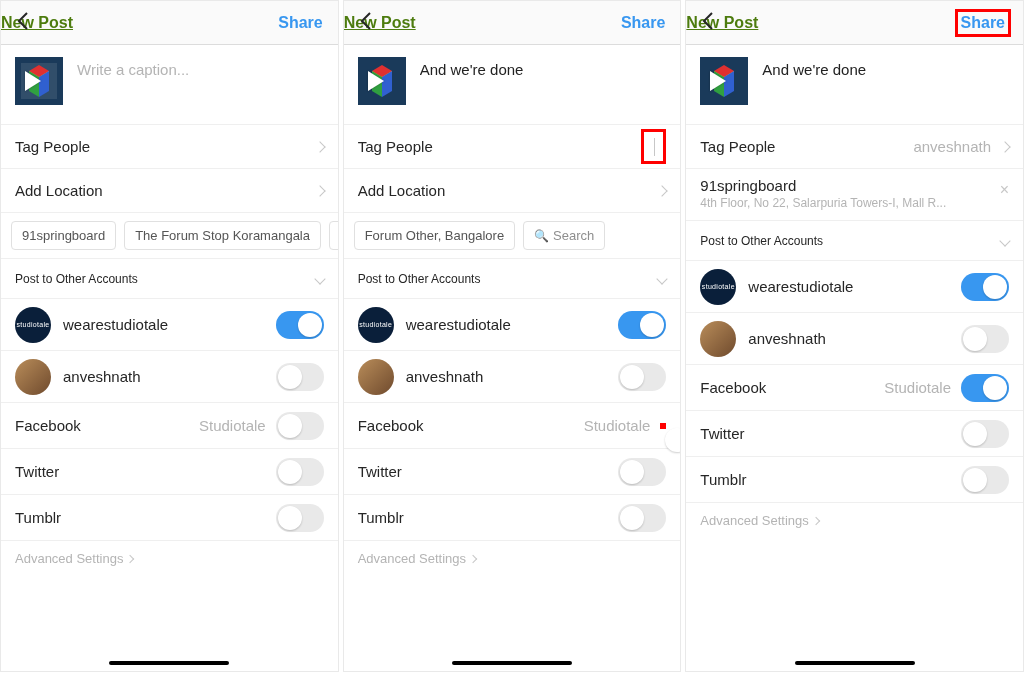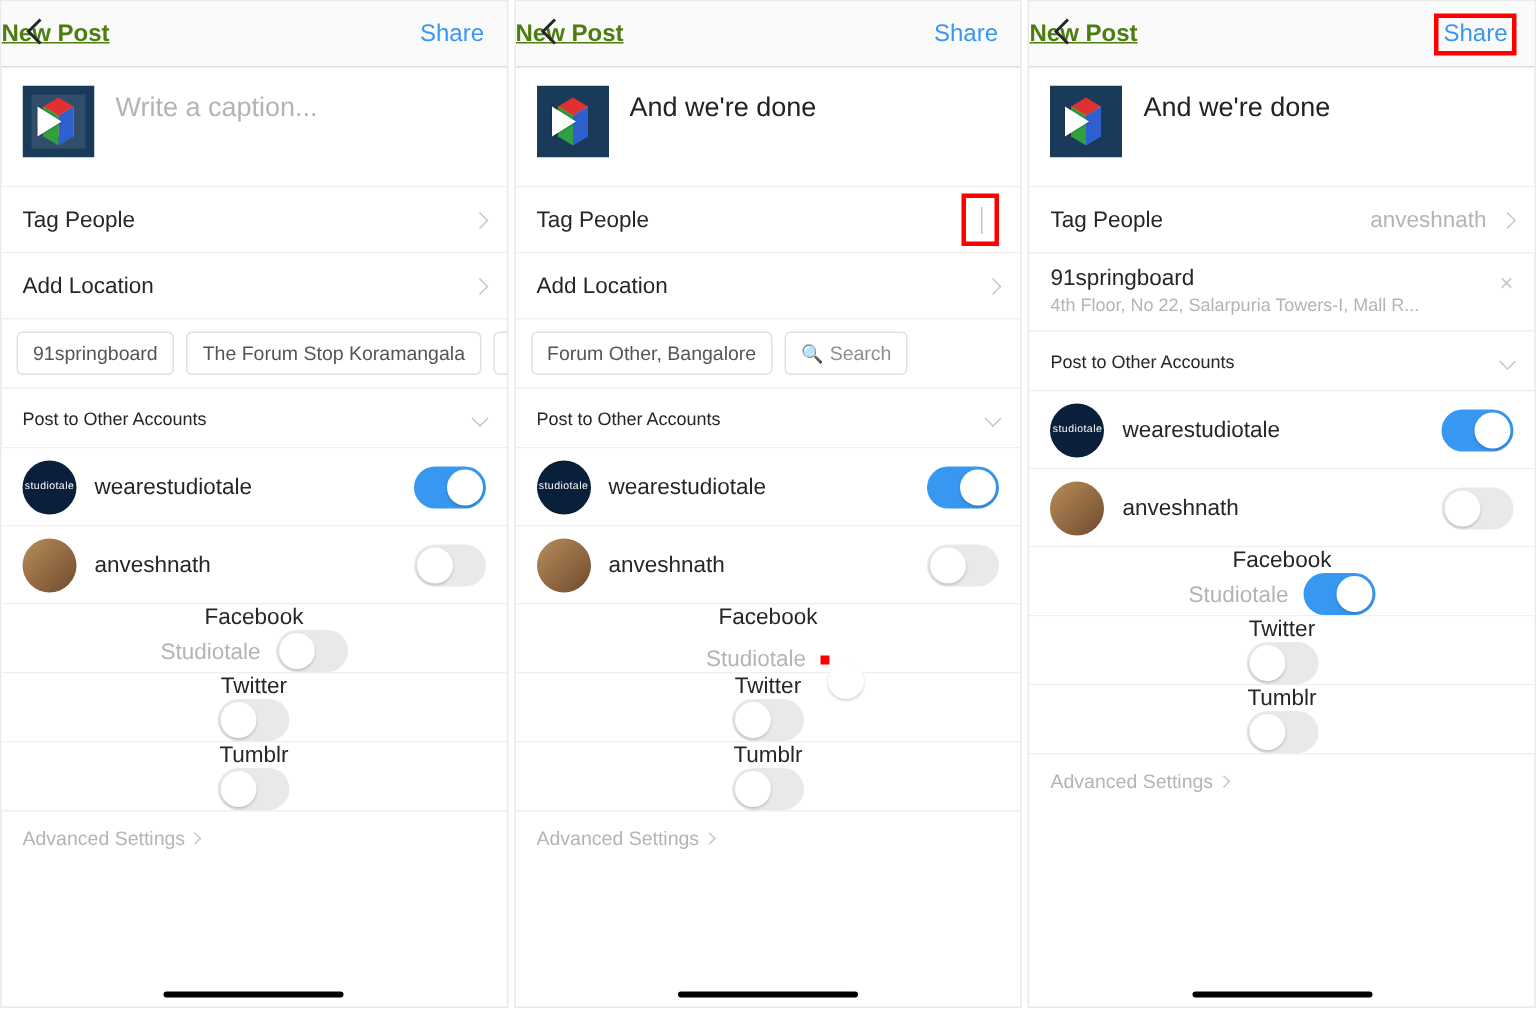--- a/index.html
+++ b/index.html
@@ -39,21 +39,21 @@
     text-align: left;
     font-size: 16px;
     font-weight: 600;
     color: #4d7c0f;
     pointer-events: none;
     text-decoration: underline;
   }
   .back-btn svg { width: 12px; height: 20px; }
   .share-btn {
     font-size: 16px;
-    font-weight: 400;
+    font-weight: 700;
     color: #3897f0;
     background: none;
     border: none;
     cursor: pointer;
     padding: 2px 3px;
     position: relative;
     z-index: 2;
   }
   .back-btn {
     background:none;border:none;cursor:pointer;padding:4px;
@@ -84,21 +84,21 @@
     border-style: solid;
     border-width: 10px 0 10px 16px;
     border-color: transparent transparent transparent #fff;
     filter: drop-shadow(0 0 1px rgba(0,0,0,.3));
   }
   .caption-input {
     flex: 1;
     border: none;
     outline: none;
     resize: none;
-    font-size: 18px;
+    font-size: 15px;
     color: #222;
     padding-top: 4px;
     font-family: inherit;
   }
   .caption-input::placeholder { color: #b4b4b4; }
 
   
   .row {
     height: 44px;
     display:flex;
@@ -184,21 +184,21 @@
   
   .redbox { border:3px solid #ff0000; position:relative; }
 
   
   .loc-selected { display:block; padding: 8px 14px 10px 14px; border-bottom:1px solid #efefef; position:relative;}
   .loc-name { font-size:15px; color:#262626; }
   .loc-addr { font-size:12px; color:#b4b4b4; margin-top:2px; white-space:nowrap; overflow:hidden; text-overflow:ellipsis;}
   .loc-x { position:absolute; right:14px; top:12px; font-size:16px; color:#c7c7c7; cursor:pointer;}
 
   .account-row { height:52px; }
-  .social-row { height:46px;flex-direction:column; }
+  .social-row { height:46px; }
 </style>
 </head>
 <body>
 
 <div class="phone">
   <div class="header">
     <button class="back-btn">
       <svg viewBox="0 0 12 20">
           <polyline points="10,2 2,10 10,18" fill="none" stroke="#262626" stroke-width="2"></polyline>
         </svg>

